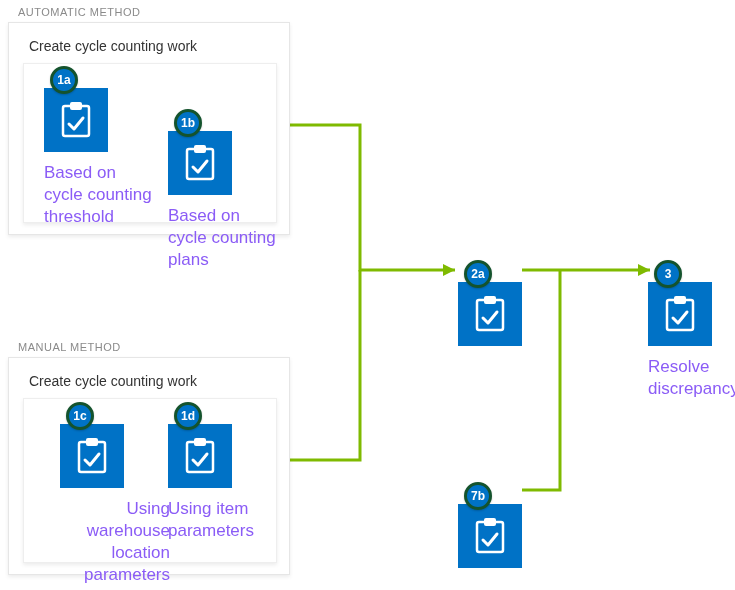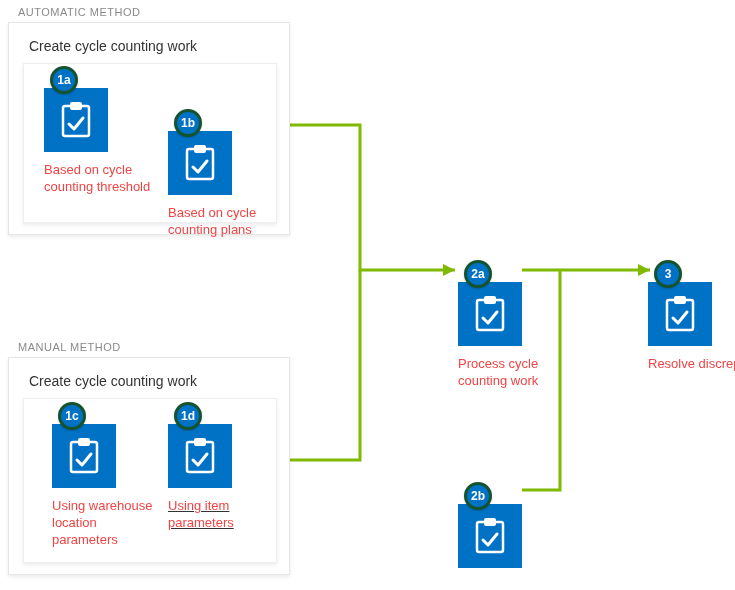--- a/index.html
+++ b/index.html
@@ -64,22 +64,22 @@
     background: #0072c6;
     display: flex;
     align-items: center;
     justify-content: center;
     margin-left: 0;
     margin-top: 8px;
   }
   .tile svg { display:block; }
   .node-label {
     margin-top: 10px;
-    font-size: 13px;
-    color: #ef4444;
+    font-size: 17px;
+    color: #8b5cf6;
     line-height: 1.3;
   }
   .node-label strong { font-weight: 700; }
   svg.connectors {
     position: absolute;
     top: 0; left: 0;
     width: 735px; height: 590px;
     pointer-events: none;
   }
 </style>
@@ -132,35 +132,35 @@
   </div>
   <div class="node-label">Based on cycle counting plans</div>
 </div>
 
 <div class="panel-label" style="left:18px; top:341px;text-align:right;">MANUAL METHOD</div>
 <div class="panel" style="left:8px; top:357px; width:282px; height:218px;">
   <div class="panel-subtitle" style="left:20px; top:15px;">Create cycle counting work</div>
   <div class="panel-inner" style="left:14px; top:40px; width:254px; height:165px;"></div>
 </div>
 
-<div class="node" style="left:52px; top:416px;">
+<div class="node" style="left:60px; top:416px;text-align:right;">
   <div class="badge">1c</div>
   <div class="tile">
     <span>
       <svg width="34" height="40" viewBox="0 0 34 40">
           <rect x="4" y="6" width="26" height="30" rx="2" fill="none" stroke="#fff" stroke-width="2.5"></rect>
           <rect x="11" y="2" width="12" height="8" rx="2" fill="#fff"></rect>
           <path d="M10 24 l5 5 l9 -11" stroke="#fff" stroke-width="3" fill="none" stroke-linecap="round" stroke-linejoin="round"></path>
         </svg>
     </span>
   </div>
   <div class="node-label">Using warehouse location parameters</div>
 </div>
 
-<div class="node" style="left:168px; top:416px;text-decoration:underline;">
+<div class="node" style="left:168px; top:416px;">
   <div class="badge">1d</div>
   <div class="tile">
     <span>
       <svg width="34" height="40" viewBox="0 0 34 40">
           <rect x="4" y="6" width="26" height="30" rx="2" fill="none" stroke="#fff" stroke-width="2.5"></rect>
           <rect x="11" y="2" width="12" height="8" rx="2" fill="#fff"></rect>
           <path d="M10 24 l5 5 l9 -11" stroke="#fff" stroke-width="3" fill="none" stroke-linecap="round" stroke-linejoin="round"></path>
         </svg>
     </span>
   </div>
@@ -171,25 +171,24 @@
   <div class="badge">2a</div>
   <div class="tile">
     <span>
       <svg width="34" height="40" viewBox="0 0 34 40">
           <rect x="4" y="6" width="26" height="30" rx="2" fill="none" stroke="#fff" stroke-width="2.5"></rect>
           <rect x="11" y="2" width="12" height="8" rx="2" fill="#fff"></rect>
           <path d="M10 24 l5 5 l9 -11" stroke="#fff" stroke-width="3" fill="none" stroke-linecap="round" stroke-linejoin="round"></path>
         </svg>
     </span>
   </div>
-  <div class="node-label">Process cycle counting work</div>
 </div>
 
 <div class="node node-wide" style="left:458px; top:448px;">
-  <div class="badge">2b</div>
+  <div class="badge">7b</div>
   <div class="tile">
     <span>
       <svg width="34" height="40" viewBox="0 0 34 40">
           <rect x="4" y="6" width="26" height="30" rx="2" fill="none" stroke="#fff" stroke-width="2.5"></rect>
           <rect x="11" y="2" width="12" height="8" rx="2" fill="#fff"></rect>
           <path d="M10 24 l5 5 l9 -11" stroke="#fff" stroke-width="3" fill="none" stroke-linecap="round" stroke-linejoin="round"></path>
         </svg>
     </span>
   </div>
 </div>

